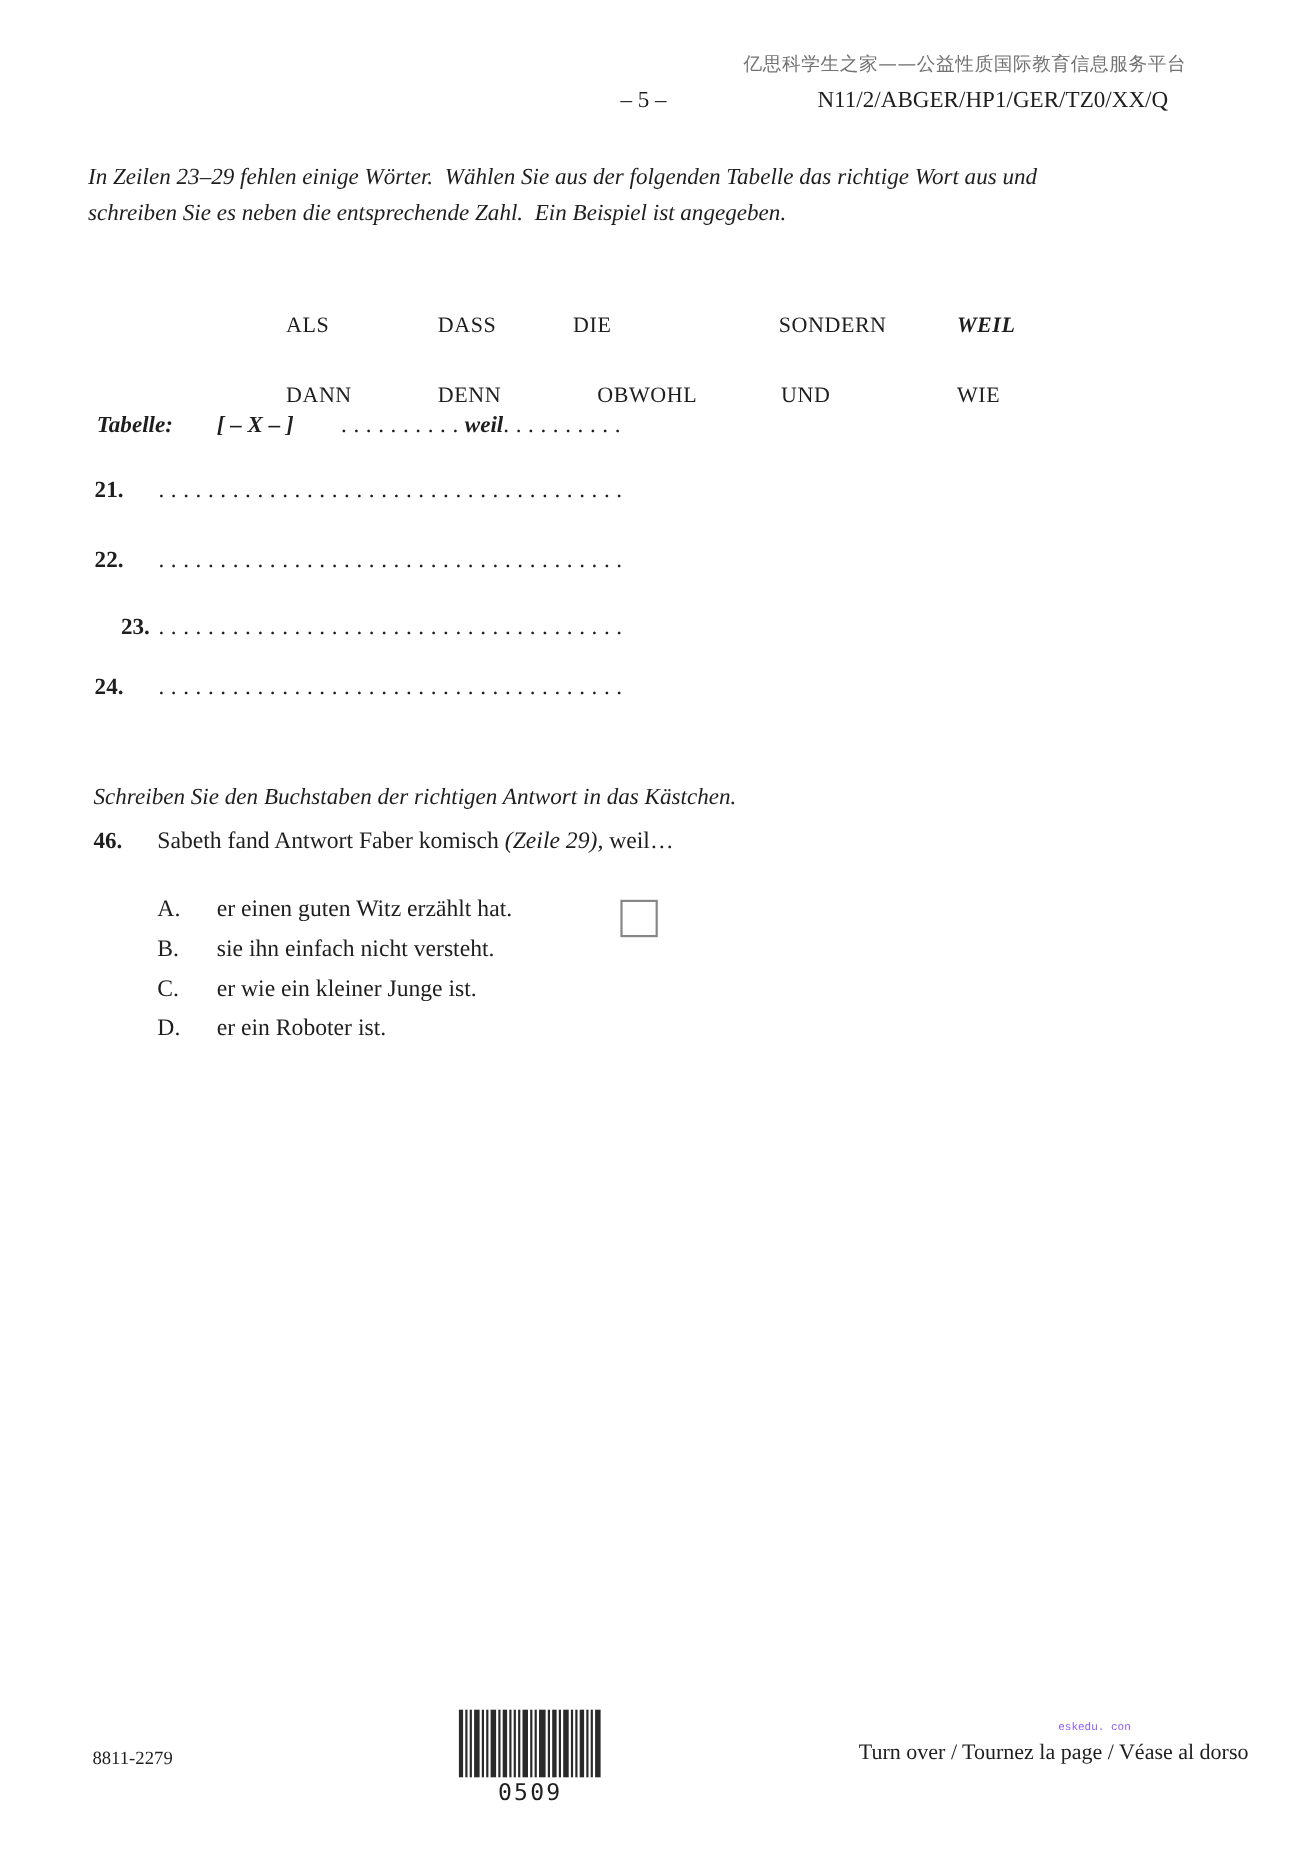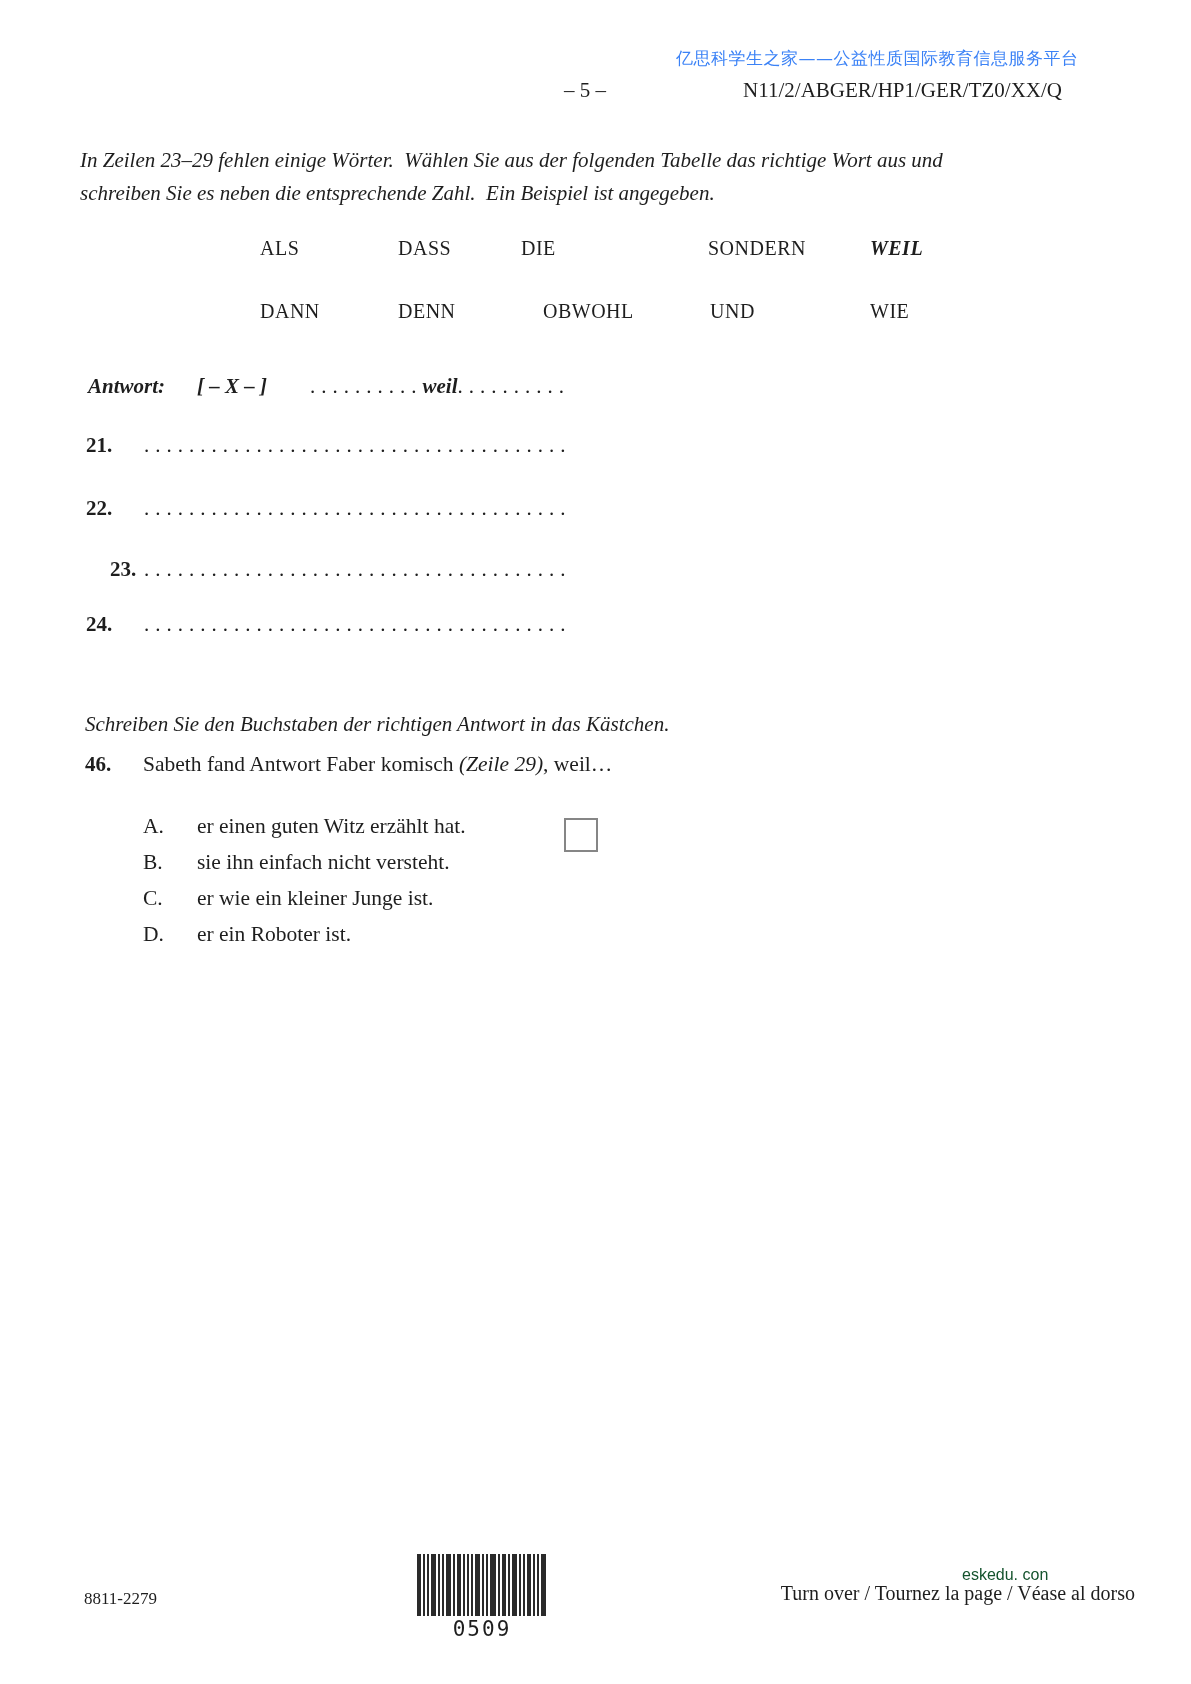--- a/index.html
+++ b/index.html
@@ -11,26 +11,26 @@
     margin: 0 auto;
     background: #ffffff;
     font-family: "Liberation Serif", "DejaVu Serif", serif;
     color: #1e1e1e;
     overflow: hidden;
   }
   .abs { position: absolute; white-space: pre; }
   .cn-watermark {
     font-family: "DejaVu Sans", "Liberation Sans", sans-serif;
     font-size: 17px;
-    color: #3b82f6;
+    color: #737373;
     letter-spacing: 0.5px;
   }
   .hdr { font-size: 21px; }
   .instr { font-size: 21px; font-style: italic; }
-  .word { font-size: 20px; letter-spacing: 0.5px; }
+  .word { font-size: 20px; letter-spacing: 0.5px; margin-top: 48px; }
   .word.example { font-weight: bold; font-style: italic; }
   .bi { font-weight: bold; font-style: italic; font-size: 21px; }
   .qnum { font-weight: bold; font-size: 21px; }
   .dots { font-size: 21px; letter-spacing: 6px; color: #1e1e1e; }
   .bodytxt { font-size: 21.5px; }
   .it { font-style: italic; }
   .checkbox {
     position: absolute;
     left: 564px; top: 818px;
     width: 34px; height: 34px;
@@ -40,23 +40,23 @@
   .footer-code { font-size: 17px; }
   .turnover { font-size: 20px; font-weight: normal; }
   .barcode-label {
     font-family: "DejaVu Sans Mono", "Liberation Mono", monospace;
     font-size: 21px;
     letter-spacing: 2px;
     text-align: center;
     width: 130px;
   }
   .esk-watermark {
-    font-family: Liberation Sans, sans-serif;
-    font-size: 16px;
-    color: #14532d;
+    font-family: Liberation Mono, monospace;
+    font-size: 10px;
+    color: #8b5cf6;
   }
 </style>
 </head>
 <body>
 
 <div class="page">
 
   <div class="abs cn-watermark" style="left:676px; top:47px;">亿思科学生之家——公益性质国际教育信息服务平台</div>
   <div class="abs hdr" style="left:564px; top:78px;">– 5 –</div>
   <div class="abs hdr" style="right:129px; top:78px;">N11/2/ABGER/HP1/GER/TZ0/XX/Q</div>
@@ -73,21 +73,21 @@
     <div class="abs word" style="left:708px; top:237px;">SONDERN</div>
     <div class="abs word example" style="left:870px; top:237px;">WEIL</div>
     <div class="abs word" style="left:260px; top:300px;">DANN</div>
     <div class="abs word" style="left:398px; top:300px;">DENN</div>
     <div class="abs word" style="left:543px; top:300px;">OBWOHL</div>
     <div class="abs word" style="left:710px; top:300px;">UND</div>
     <div class="abs word" style="left:870px; top:300px;">WIE</div>
   </div>
 
   <div>
-    <span class="abs bi" style="left:88px; top:374px;">Antwort:</span>
+    <span class="abs bi" style="left:88px; top:374px;">Tabelle:</span>
     <span class="abs bi" style="left:197px; top:374px;">[ – X – ]</span>
     <span class="abs" style="left:310px; top:374px;"><span class="dots">..........</span><span class="bi">weil</span><span class="dots">..........</span></span>
   </div>
 
   <div>
     <div>
       <span class="abs qnum" style="left:86px; top:433px;">21.</span>
       <span class="abs dots" style="left:144px; top:433px;">......................................</span>
     </div>
     <div>

